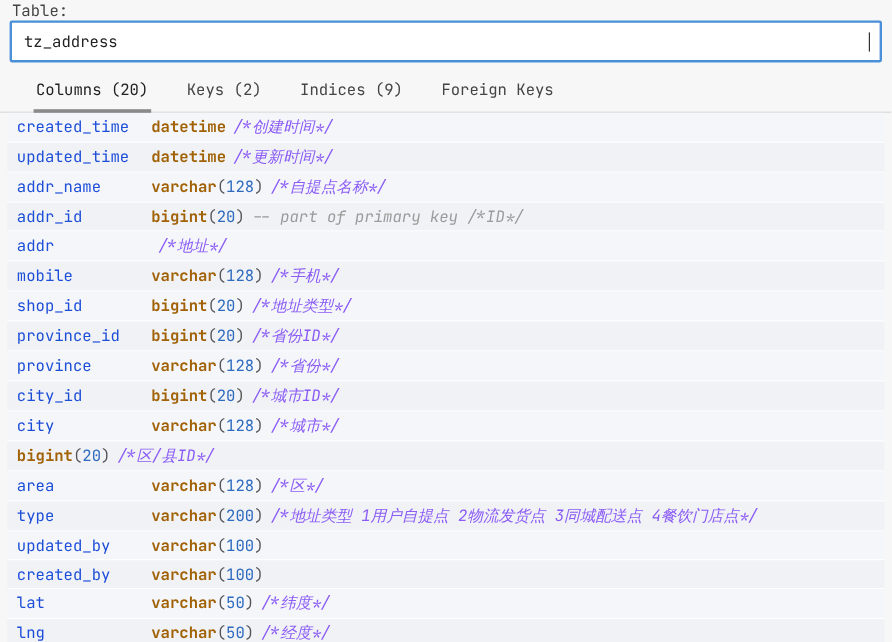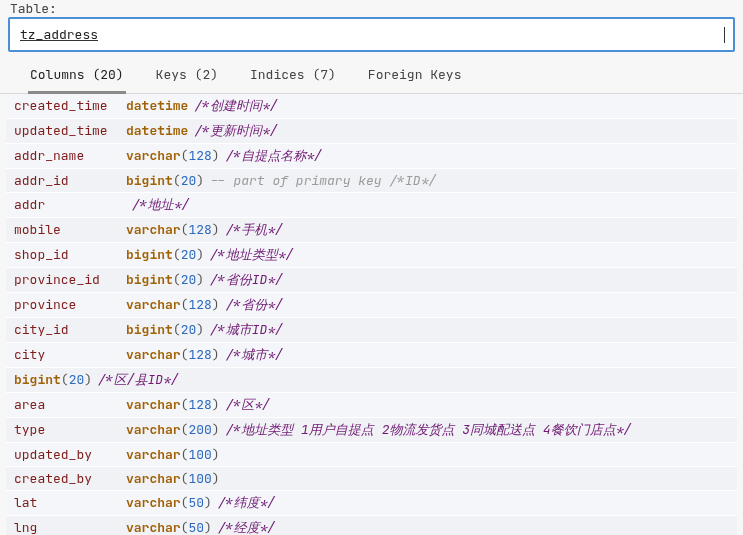--- a/index.html
+++ b/index.html
@@ -18,21 +18,20 @@
     font-size:13px;
   }
   .table-input-wrap{
     margin:0 8px 0 8px;
     border:2px solid #4a90d9;
     background:#fff;
     border-radius:2px;
     padding:6px 8px;
     display:flex;
     align-items:center;
-    text-decoration:underline;
   }
   .table-input{
     border:none;
     outline:none;
     width:100%;
     background:transparent;
     font-family:inherit;
     font-size:13px;
     color:#222;
   }
@@ -70,34 +69,34 @@
     background:#f4f6f9;
     border-bottom:1px solid #fff;
     white-space:nowrap;
   }
   .row:nth-child(even){
     background:#f0f2f5;
   }
   .col-name{
     width:112px;
     flex:0 0 112px;
-    color:#7f1d1d;
+    color:#1d4ed8;
   }
   .type-kw{
     color:#a16207;
     font-weight:700;
   }
   .paren{
     color:#555;
   }
   .num{
     color:#2e6bbf;
   }
   .comment{
-    color:#701a75;
+    color:#8b5cf6;
     font-style:italic;
     margin-left:6px;
   }
   .pkcomment{
     color:#9b9b9b;
     font-style:italic;
     margin-left:6px;
   }
 </style>
 </head>
@@ -107,21 +106,21 @@
   <div class="table-label">Table:</div>
 
   <div class="table-input-wrap">
     <input class="table-input" type="text" value="tz_address" style="">
     <span class="caret"></span>
   </div>
 
   <div class="tabs" id="tabs-bar">
       <div class="tab active">Columns (20)</div>
       <div class="tab">Keys (2)</div>
-      <div class="tab">Indices (7)</div>
+      <div class="tab">Indices (9)</div>
       <div class="tab">Foreign Keys</div>
     </div>
 
   <div class="cols" id="cols-list">
       <div class="row">
         <span class="col-name">created_time</span>
         <span><span class="type-kw">datetime</span></span>
         <span class="comment">/*创建时间*/</span>
       </div>
       <div class="row">

